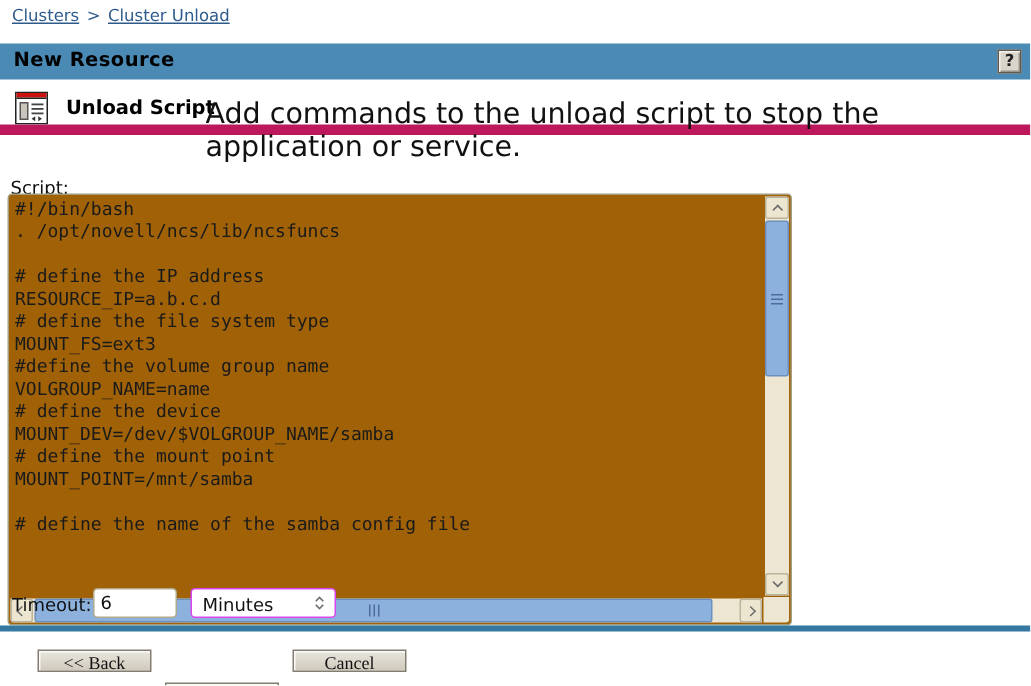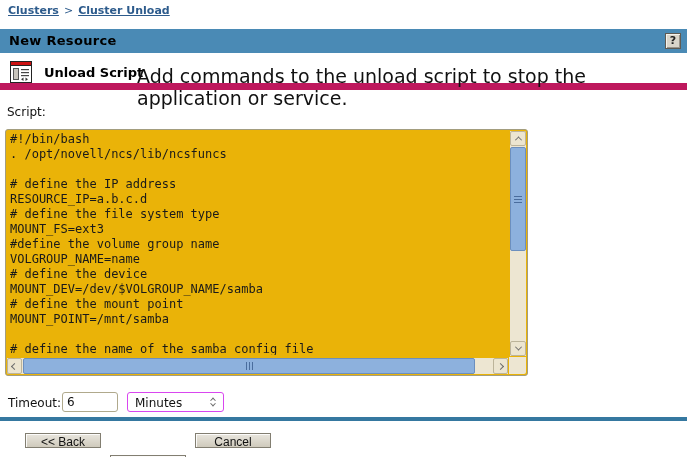--- a/index.html
+++ b/index.html
@@ -6,39 +6,39 @@
     --header-bg:#4a8ab5; --divider:#3578a0; --link:#2d5b8c;
     --scroll-thumb:#8db1dd; --scroll-track:#ede6d2; --scroll-border:#bcb49a;
     --textarea-border:#a39d7e; --button-bg:#d7d3c8; --icon-red:#cc1111;
   }
   *{margin:0;padding:0;box-sizing:border-box;}
   body{background:#fff;font-family:"DejaVu Sans","Liberation Sans",sans-serif;}
   #page{position:relative;width:687px;height:457px;background:#fff;overflow:hidden;}
 
   
   .breadcrumb{position:absolute;left:8px;top:4px;font-size:11px;color:var(--link);}
-  .breadcrumb a{color:var(--link);text-decoration:underline;cursor:pointer;font-weight:bold;}
+  .breadcrumb a{color:var(--link);text-decoration:underline;cursor:pointer;}
   .breadcrumb .sep{margin:0 5px;text-decoration:none;}
 
   
   .header-bar{position:absolute;left:0;top:29px;width:687px;height:24px;background:var(--header-bg);}
   .header-title{position:absolute;left:9px;top:0;line-height:24px;font-size:13px;font-weight:bold;color:#000000;letter-spacing:.3px;}
   .help-btn{position:absolute;right:6px;top:4px;width:16px;height:16px;background:#d9d5ca;
     border:1px solid #5f5b53;box-shadow:inset 1px 1px 0 #f4f2ec,inset -1px -1px 0 #99948a;
     font-size:11px;font-weight:bold;color:#222;text-align:center;line-height:14px;cursor:pointer;}
 
   
   .step-row{position:absolute;left:0;top:56px;width:687px;height:34px;border-bottom:7px solid #be185d;}
   .step-icon{position:absolute;left:10px;top:5px;width:22px;height:22px;}
   .step-title{position:absolute;left:44px;top:9px;font-size:13px;font-weight:bold;color:#000;}
   .step-desc{position:absolute;left:137px;top:9px;font-size:19px;color:#111;}
 
   
-  .script-label{position:absolute;left:7px;top:105px;font-size:12px;color:#111;}
-  .script-box{position:absolute;left:5px;top:129px;width:523px;height:247px;background:#eab308;
+  .script-label{position:absolute;left:7px;top:118px;font-size:12px;color:#111;}
+  .script-box{position:absolute;left:5px;top:129px;width:523px;height:288px;background:#a16207;
     border:1px solid var(--textarea-border);border-radius:3px;}
   .script-content{position:absolute;left:4px;top:2px;right:21px;bottom:20px;overflow:hidden;
     font-family:"DejaVu Sans Mono","Liberation Mono",monospace;font-size:12px;line-height:15px;
     white-space:pre;color:#1a1a1a;cursor:text;}
 
   
   .vscroll{position:absolute;top:1px;right:1px;bottom:19px;width:16px;background:var(--scroll-track);border-radius:0 2px 0 0;}
   .hscroll{position:absolute;left:1px;bottom:1px;right:19px;height:16px;background:var(--scroll-track);border-radius:0 0 0 2px;}
   .sb-btn{position:absolute;background:#ece5d0;border:1px solid var(--scroll-border);border-radius:2px;
     display:flex;align-items:center;justify-content:center;cursor:pointer;}
@@ -67,21 +67,21 @@
   .timeout-select{position:absolute;left:127px;top:392px;width:97px;height:20px;border:1px solid #d946ef;
     border-radius:3px;background:#fff;cursor:pointer;}
   .timeout-select .sel-text{position:absolute;left:7px;top:3px;font-size:12px;color:#111;}
   .stepper{position:absolute;right:5px;top:2px;width:10px;height:14px;display:flex;flex-direction:column;
     align-items:center;justify-content:center;gap:2px;}
 
   
   .divider{position:absolute;left:0;top:417px;width:687px;height:4px;background:var(--divider);}
   .btn{position:absolute;top:433px;height:15px;width:76px;background:linear-gradient(#e9e6de,#cfcabc);
     border:1px solid #827e71;box-shadow:inset 1px 1px 0 rgba(255,255,255,.85);
-    font-family:Liberation Sans, sans-serif;font-size:12px;color:#111;text-align:center;line-height:17px;cursor:pointer;}
+    font-family:Liberation Serif, serif;font-size:12px;color:#111;text-align:center;line-height:17px;cursor:pointer;}
   .btn-back{left:25px;} .btn-next{left:110px;margin-top:22px;} .btn-cancel{left:195px;}
 </style>
 </head>
 <body>
 
 <div id="page">
 
   <div class="breadcrumb">
     <a>Clusters</a><span class="sep">&gt;</span><a>Cluster Unload</a>
   </div>

